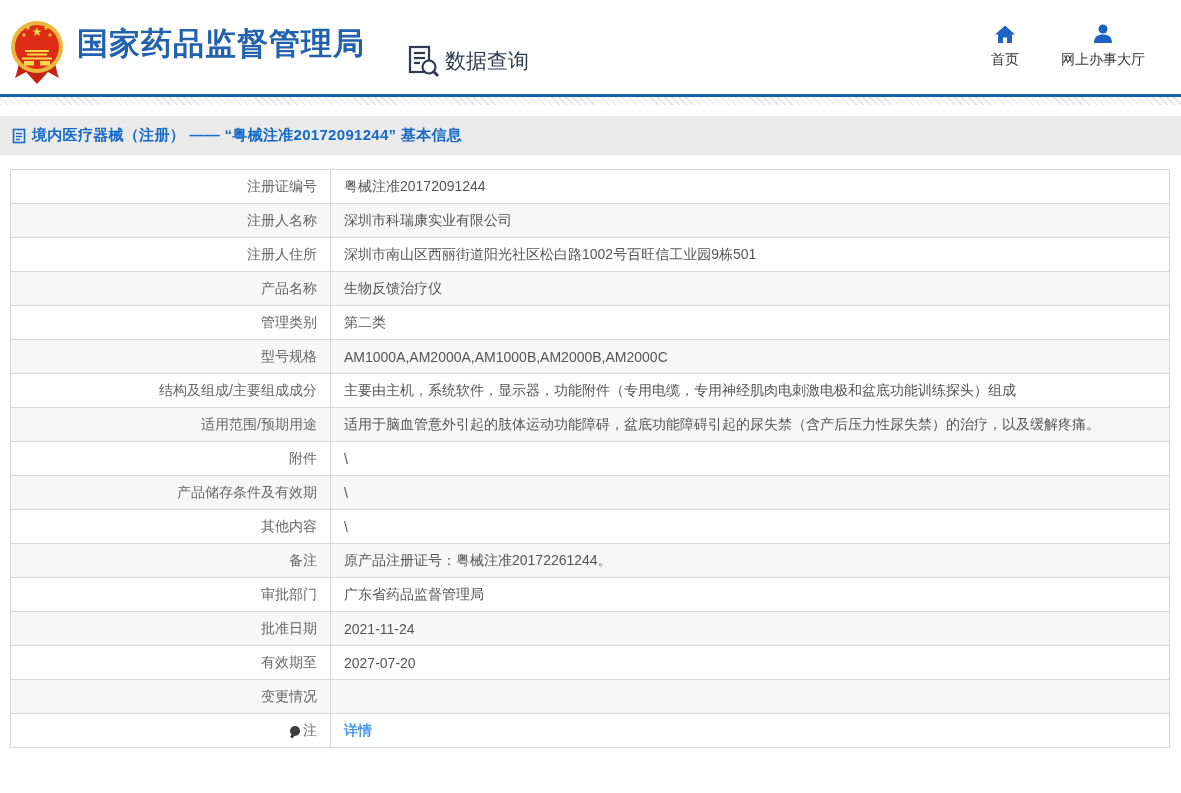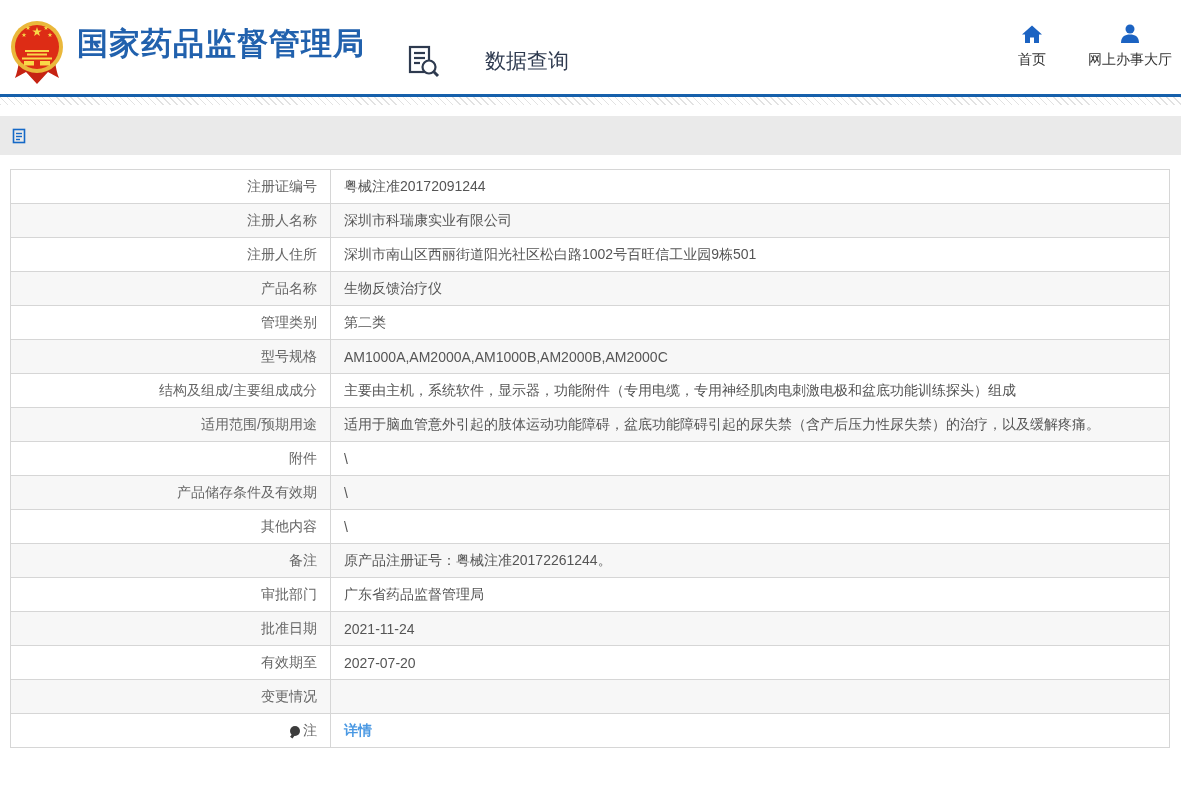--- a/index.html
+++ b/index.html
@@ -8,25 +8,25 @@
 
   
   .header { height:97px; position:relative; background:#fff;
     border-bottom:3px solid #1660ab; display:flex; align-items:center; }
   .logo-group { display:flex; margin-left:10px; margin-top:9px; cursor:pointer; }
   .emblem { width:54px; height:68px; }
   .title-block { margin-left:13px; margin-top:8px; }
   .cn-title { font-size:31px; font-weight:bold; color:#2161ad; letter-spacing:1px; line-height:36px; }
   .en-title { font-size:15.5px; color:#2866b0; margin-top:3px; letter-spacing:0.2px; }
 
-  .query-group { display:flex; align-items:center; margin-left:40px; margin-top:28px; cursor:pointer;gap:40px; }
+  .query-group { display:flex; align-items:center; margin-left:40px; margin-top:28px; cursor:pointer; }
   .query-icon { width:36px; height:36px; }
   .query-label { font-size:21px; color:#2e3a4f; margin-left:4px; font-weight:500; }
 
-  .nav-group { position:absolute; right:9px; top:24px; display:flex; gap:42px; }
+  .nav-group { position:absolute; right:36px; top:24px; display:flex; gap:42px; }
   .nav-item { display:flex; flex-direction:column; align-items:center; cursor:pointer; }
   .nav-icon { width:22px; height:20px; }
   .nav-label { font-size:14px; color:#333; margin-top:7px; white-space:nowrap; }
 
   
   .stripe-band { height:8px;
     background:repeating-linear-gradient(45deg,#e2e2e2 0 1px,transparent 1px 5px); }
   .breadcrumb-band { height:39px; background:#eaeaea; margin-top:11px;
     display:flex; align-items:center; padding-left:12px; }
   .crumb-icon { width:14px; height:16px; margin-right:6px; flex:none; }
@@ -110,20 +110,21 @@
 
 <div class="stripe-band"></div>
 
 <div class="breadcrumb-band">
   <svg class="crumb-icon" viewBox="0 0 14 16" xmlns="http://www.w3.org/2000/svg">
     <rect x="1.5" y="1.5" width="11" height="13" fill="none" stroke="#1569c7" stroke-width="1.6"></rect>
     <line x1="4" y1="5.5" x2="10" y2="5.5" stroke="#1569c7" stroke-width="1.4"></line>
     <line x1="4" y1="8.5" x2="10" y2="8.5" stroke="#1569c7" stroke-width="1.4"></line>
     <line x1="4" y1="11.5" x2="8" y2="11.5" stroke="#1569c7" stroke-width="1.4"></line>
   </svg>
+  <span class="breadcrumb-text">境内医疗器械（注册） —— “粤械注准20172091244” 基本信息</span>
 </div>
 
 <div class="content">
   <table class="info">
     <tbody>
         <tr>
           <td class="label-cell">注册证编号</td>
           <td class="value-cell">粤械注准20172091244</td>
         </tr>
         <tr>

